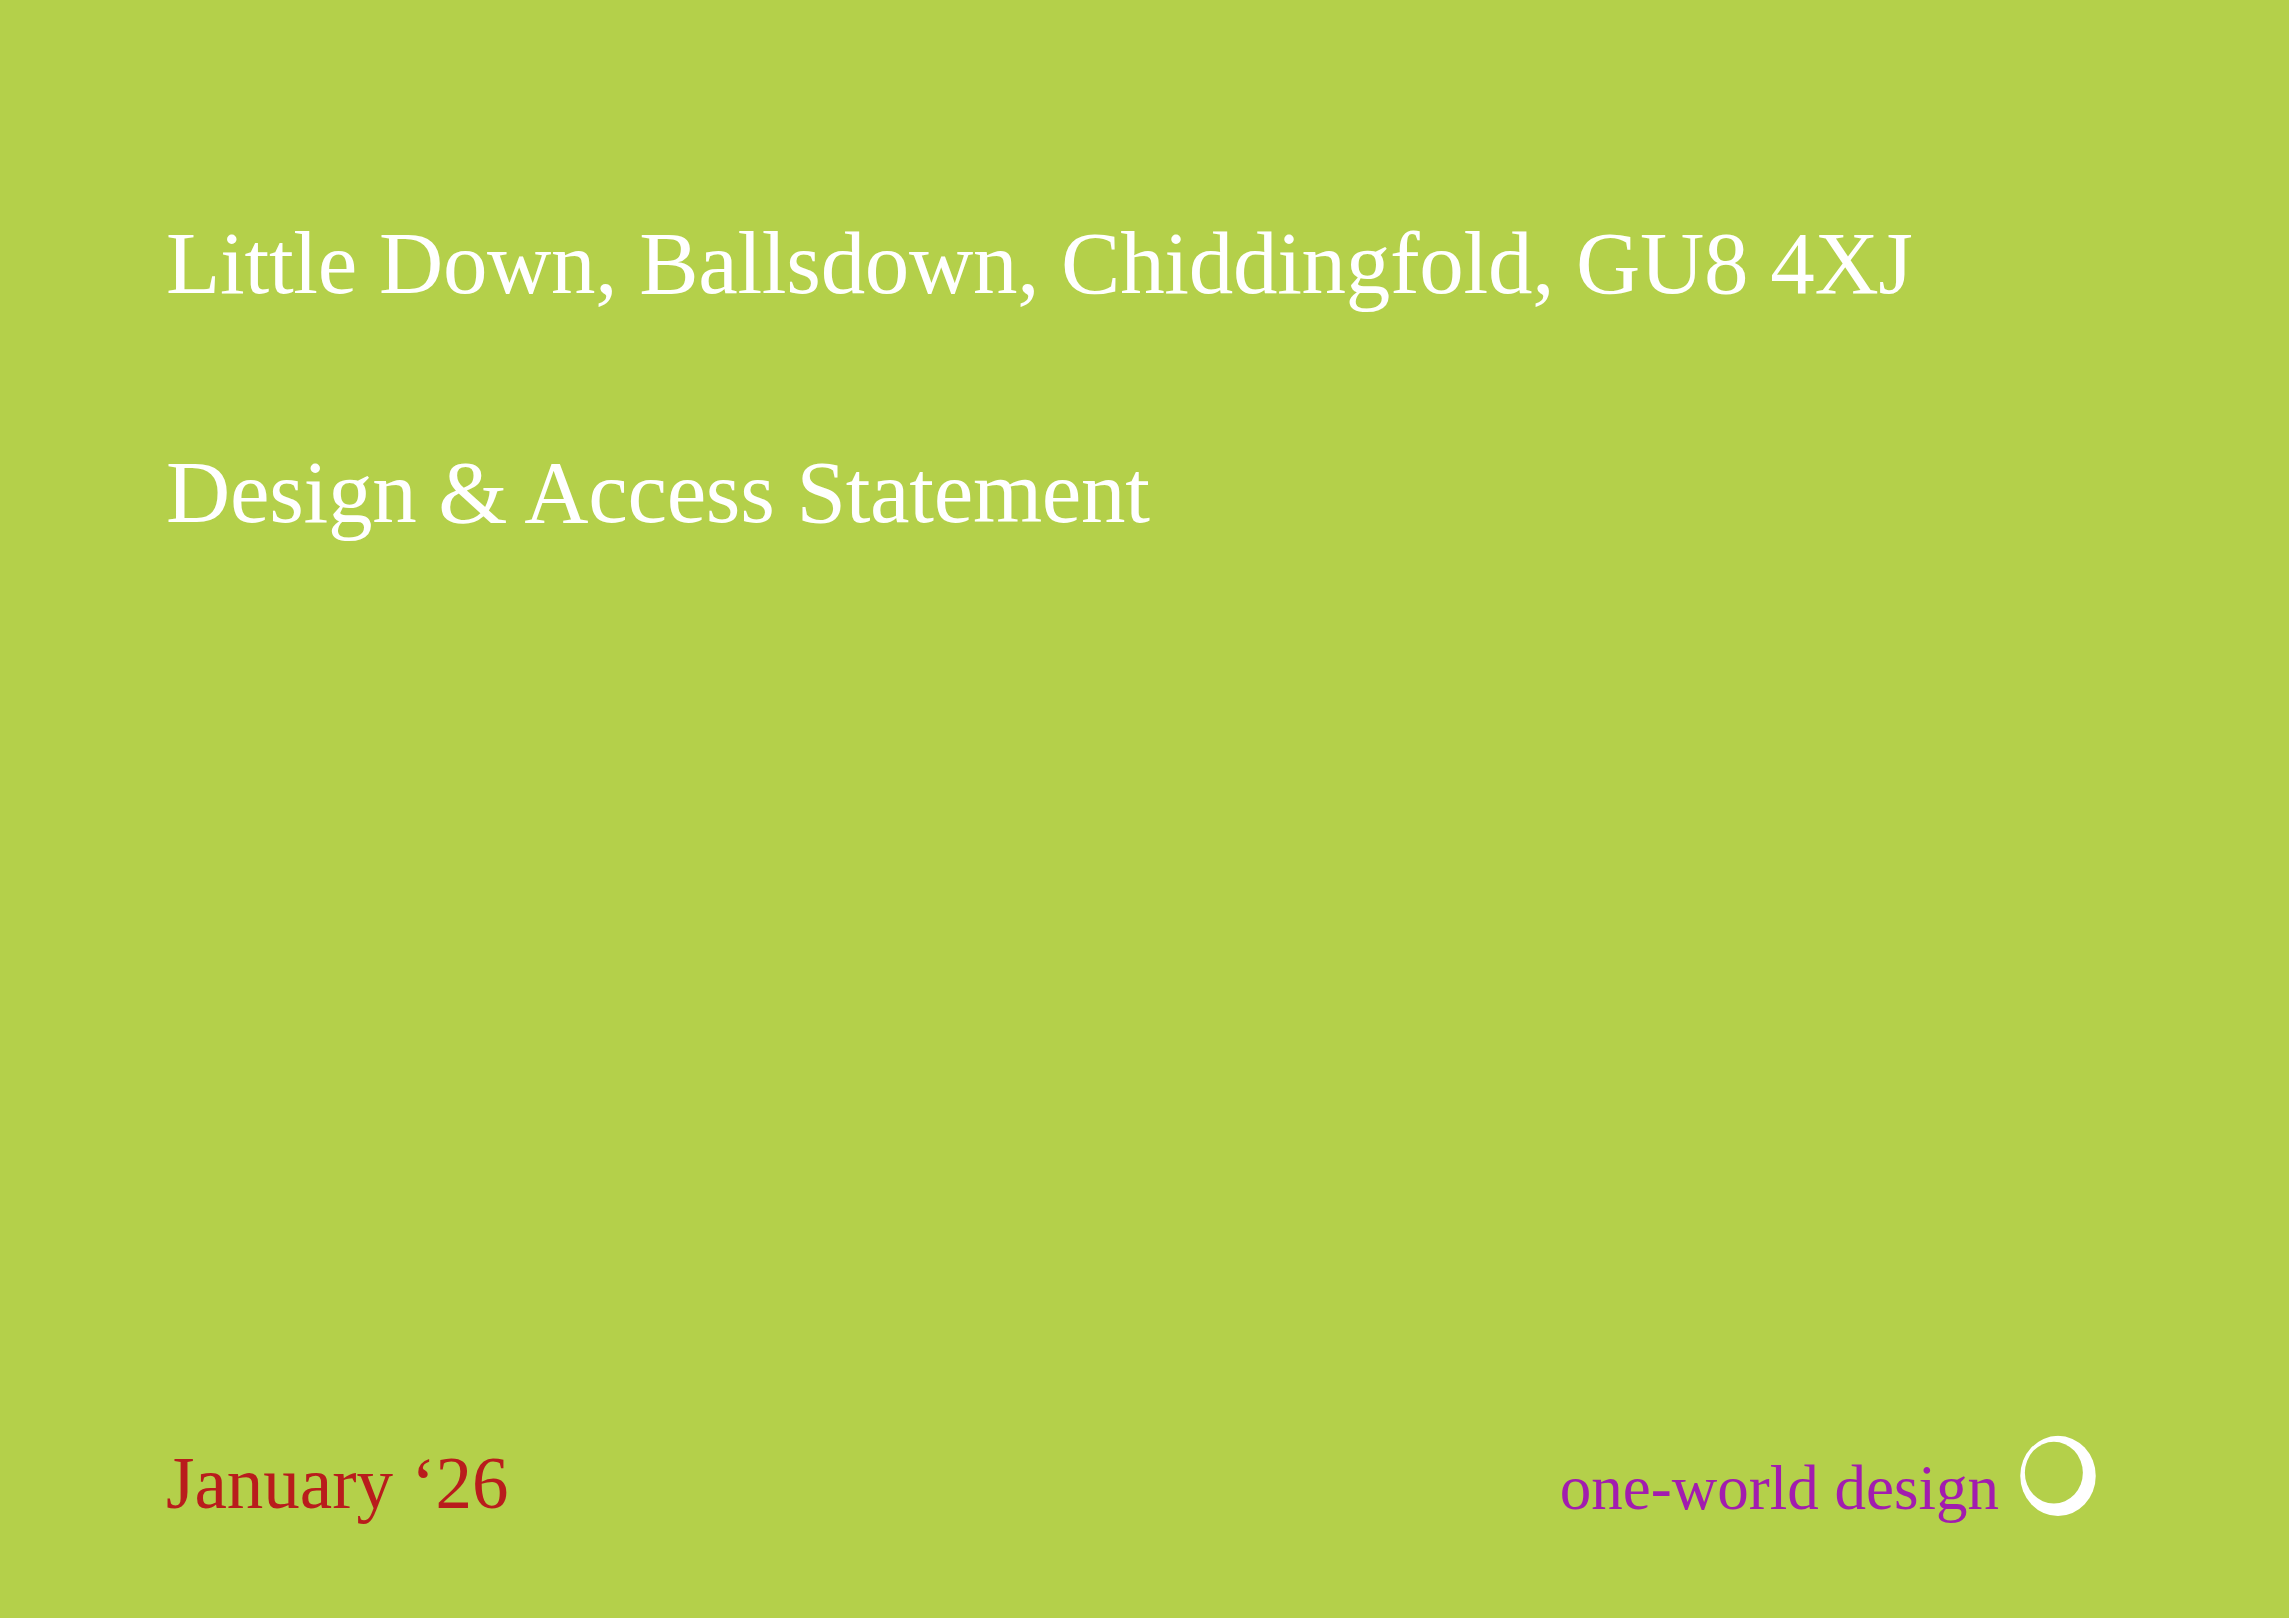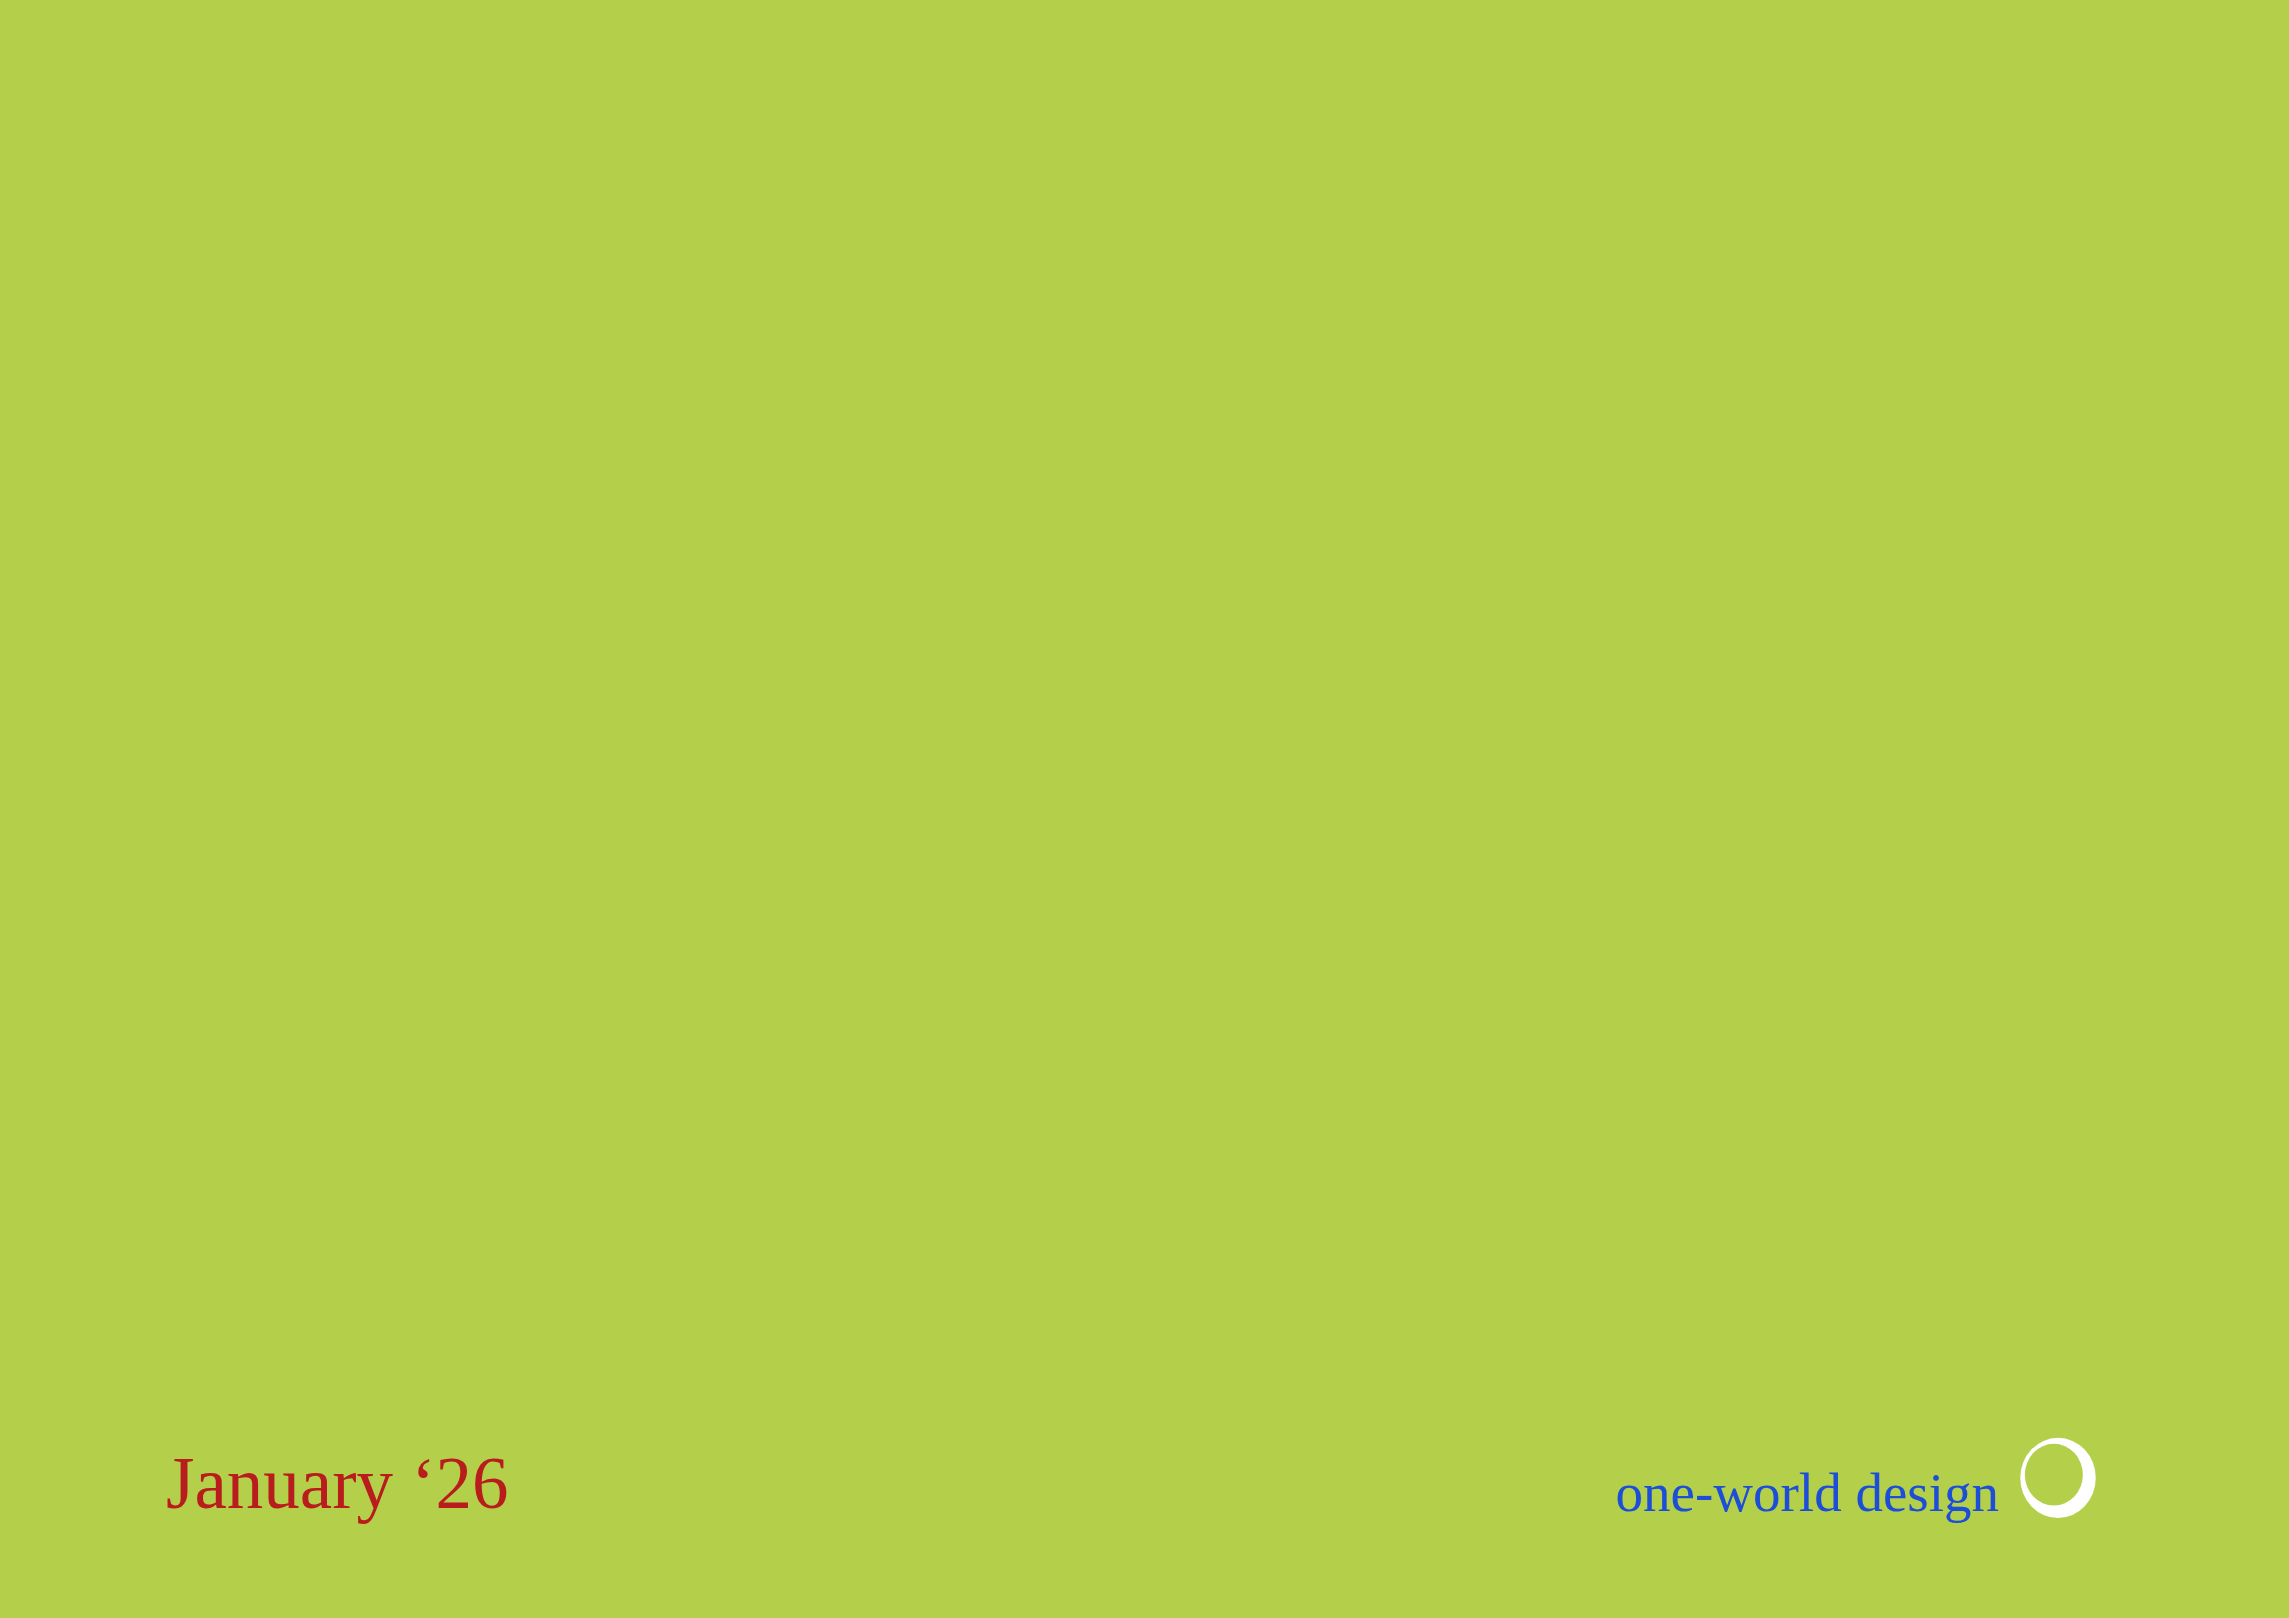--- a/index.html
+++ b/index.html
@@ -81,24 +81,24 @@
     position: absolute;
     right: 27px;
     bottom: 0;
     display: flex;
     align-items: baseline;
     gap: 20px;
     white-space: nowrap;
   }
 
   .brand-name {
-    color: #1d4ed8;
+    color: #a21caf;
     font-family: "Liberation Serif", "DejaVu Serif", serif;
     font-weight: 400;
-    font-size: 55px;
+    font-size: 63px;
     line-height: 1.0;
     white-space: nowrap;
   }
 
   .brand-mark {
     position: relative;
     display: inline-block;
     width: 78px;
     height: 81px;
     flex: 0 0 auto;
@@ -110,20 +110,24 @@
     width: 78px;
     height: 81px;
     overflow: visible;
   }
 </style>
 </head>
 <body>
 
 <div class="cover-page">
 
+  <div class="heading-block">
+    <h1 class="cover-title">Little Down, Ballsdown, Chiddingfold, GU8 4XJ</h1>
+    <h2 class="cover-subtitle">Design &amp; Access Statement</h2>
+  </div>
 
   <div class="cover-footer">
 
     <p class="cover-date">January ‘26</p>
 
     <div class="brand-lockup">
       <span class="brand-name">one-world design</span>
       <span class="brand-mark">
         <svg viewBox="0 0 84 88" xmlns="http://www.w3.org/2000/svg" aria-hidden="true">
           <defs>

